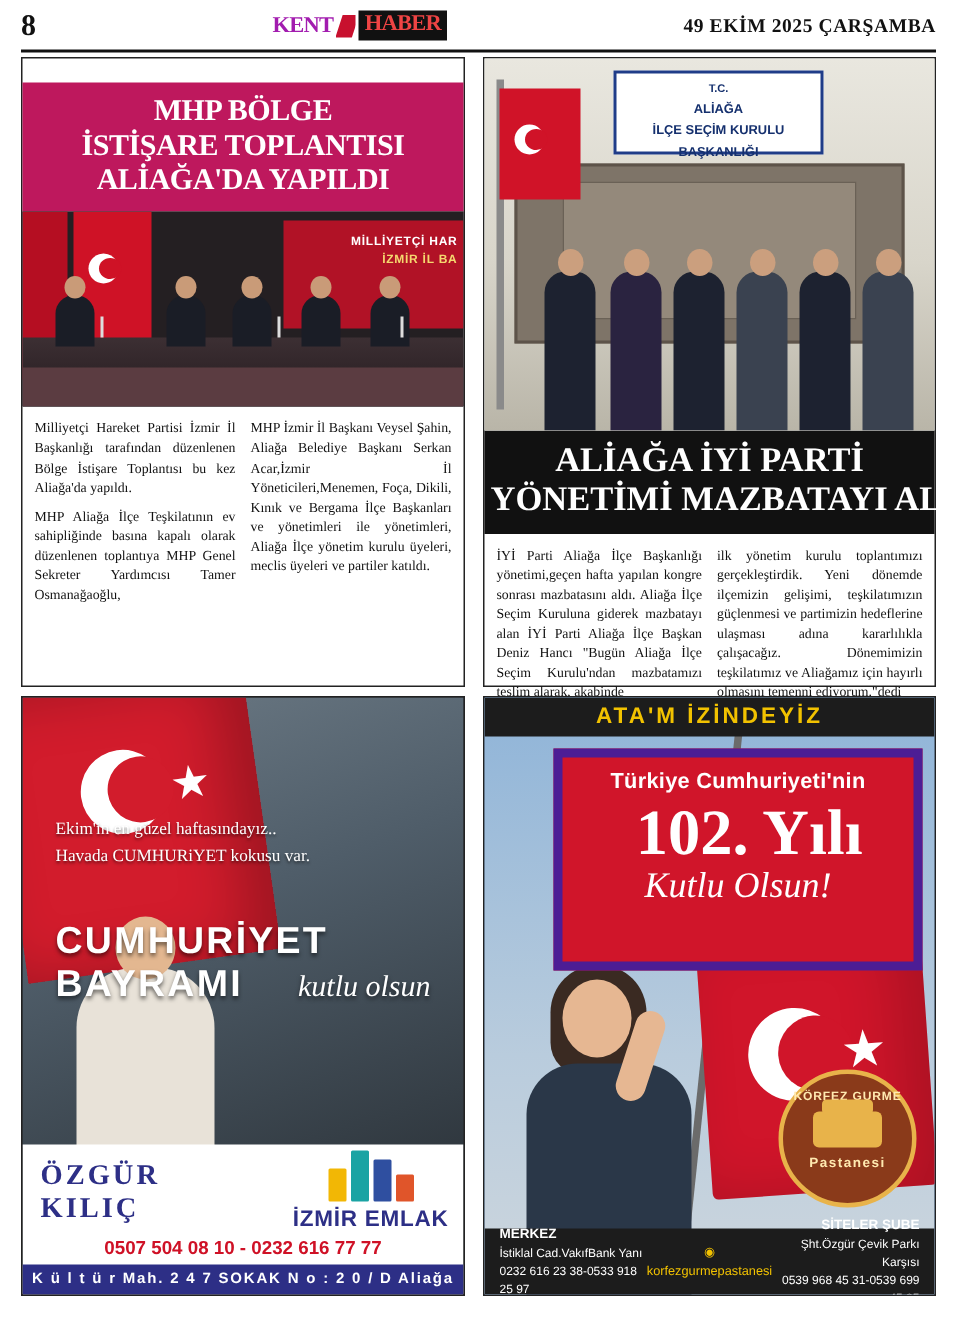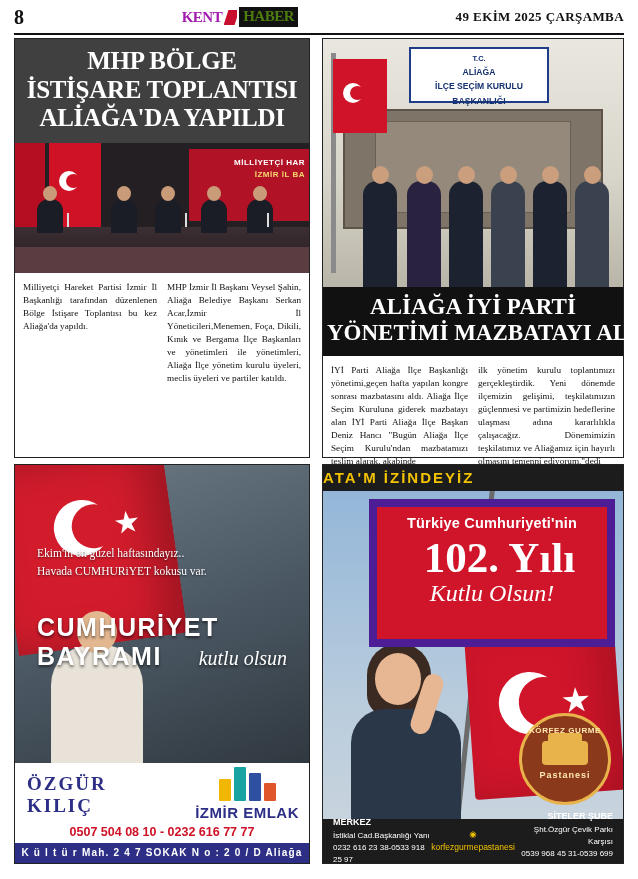--- a/index.html
+++ b/index.html
@@ -32,40 +32,40 @@
     width: 13px; height: 15px; position: relative; overflow:hidden;
   }
   .logo-swish:before {
     content:""; position:absolute; left:2px; top:-2px;
     width: 11px; height: 19px; background: #c8102e;
     transform: skewX(-18deg); border-radius: 2px;
   }
   .logo-haber {
     font-family: "Liberation Serif", serif;
     font-weight: bold; font-size: 15px; letter-spacing: -0.5px;
-    color:#4d7c0f; background:#111; padding: 1px 4px 2px 4px; text-align: right;
+    color:#ef4444; background:#111; padding: 1px 4px 2px 4px; text-align: right;
   }
   .masthead-date {
     font-family: "Liberation Serif", serif;
     font-size: 13px; font-weight: bold; color: #111; letter-spacing: 0.4px;
   }
   .rule {
     position:absolute; left: 14px; top: 33px; width: 610px; height: 2px; background:#111;
   }
 
   
   .box { position:absolute; border: 1.5px solid #222; background:#fff; }
 
   
   #art-left { left: 14px; top: 38px; width: 296px; height: 420px; }
   .headline {
-    background: #404040; color: #fff; text-align: center;
-    font-family: "Liberation Serif", serif;
-    font-weight: bold; font-size: 25px; line-height: 1.14;
-    padding: 8px 6px 10px 6px; letter-spacing: -0.3px;
+    background: #be185d; color: #fff; text-align: center;
+    font-family: "Liberation Serif", serif;
+    font-weight: bold; font-size: 20px; line-height: 1.14;
+    padding: 8px 6px 10px 6px; letter-spacing: -0.3px; margin-top: 16px;
   }
   .headline div { white-space: nowrap; }
 
   .photo { position: relative; overflow: hidden; }
 
   
   #photo-left { height: 130px; background: linear-gradient(#1d1b1f,#2a2429); }
   .pl-wall { position:absolute; inset:0; background:#241f22; }
   .pl-banner {
     position:absolute; right: 0; top: 6px; width: 120px; height: 72px;
@@ -260,27 +260,27 @@
     position:absolute; right: 4px; top: 150px; width: 150px; height: 180px;
     background:#d0152a; transform: rotate(-4deg); border-radius: 4px 30px 4px 4px;
     box-shadow: inset -18px 0 40px rgba(0,0,0,.18);
   }
   .adr-flag .moon { position:absolute; left: 30px; top: 56px; width: 62px; height: 62px; border-radius:50%; background:#fff; }
   .adr-flag .moon2 { position:absolute; left: 50px; top: 62px; width: 50px; height: 50px; border-radius:50%; background:#d0152a; }
   .adr-flag .star { position:absolute; left: 92px; top: 70px; color:#fff; font-size: 34px; line-height:1; }
 
   .adr-topband {
     position:absolute; left:0; top:0; width:100%; height: 26px;
-    background:#1c1c1c; color:#f2c200; text-align:left;
+    background:#1c1c1c; color:#f2c200; text-align:center;
     font-family:"Liberation Sans", sans-serif; font-weight:bold;
     font-size: 15px; letter-spacing: 2px; line-height: 26px;
   }
   .adr-card {
     position:absolute; left: 46px; top: 34px; width: 246px; height: 148px;
-    background:#d0152a; border: 8px solid #4c1d95; text-align:center; color:#fff;
+    background:#d0152a; border: 6px solid #4c1d95; text-align:center; color:#fff;
     padding-top: 8px;
   }
   .adr-card .l1 {
     font-family:"Liberation Sans", sans-serif; font-weight:bold; font-size: 14.5px; letter-spacing: 0.2px;
   }
   .adr-card .l2 {
     font-family:"Liberation Serif", serif; font-weight:bold; font-size: 43px; line-height: 1.15; margin-top: 2px; margin-left: 15px;
   }
   .adr-card .l3 {
     font-family:"Liberation Serif", serif; font-style: italic; font-size: 24px; margin-top: -2px;
@@ -346,20 +346,21 @@
     <div class="pl-person" style="left:186px;"></div>
     <div class="pl-person" style="left:232px;"></div>
     <div class="pl-mic" style="left:52px;"></div>
     <div class="pl-mic" style="left:170px;"></div>
     <div class="pl-mic" style="left:252px;"></div>
   </div>
 
   <div class="cols">
     <div class="col">
       <p>Milliyetçi Hareket Partisi İzmir İl Başkanlığı tarafından düzenlenen Bölge İstişare Toplantısı bu kez Aliağa'da yapıldı.</p>
+      <p>MHP Aliağa İlçe Teşkilatının ev sahipliğinde basına kapalı olarak düzenlenen toplantıya MHP Genel Sekreter Yardımcısı Tamer Osmanağaoğlu,</p>
     </div>
     <div class="col">
       <p>MHP İzmir İl Başkanı Veysel Şahin, Aliağa Belediye Başkanı Serkan Acar,İzmir İl Yöneticileri,Menemen, Foça, Dikili, Kınık ve Bergama İlçe Başkanları ve yönetimleri ile yönetimleri, Aliağa İlçe yönetim kurulu üyeleri, meclis üyeleri ve partiler katıldı.</p>
     </div>
   </div>
 </div>
 
 <div class="box" id="art-right">
   <div class="photo" id="photo-right">
     <div class="pr-wall"></div>
@@ -453,21 +454,21 @@
 
   <div class="adr-seal">
     <div class="s1">KÖRFEZ GURME</div>
     <div class="tray"></div>
     <div class="s2">Pastanesi</div>
   </div>
 
   <div class="adr-foot">
     <div>
       <div class="t">MERKEZ</div>
-      <div>İstiklal Cad.Başkanlığı Yanı</div>
+      <div>İstiklal Cad.VakıfBank Yanı</div>
       <div>0232 616 23 38-0533 918 25 97</div>
     </div>
     <div class="mid">
       <span>◉</span>
       <span>korfezgurmepastanesi</span>
     </div>
     <div class="right">
       <div class="t">SİTELER ŞUBE</div>
       <div>Şht.Özgür Çevik Parkı Karşısı</div>
       <div>0539 968 45 31-0539 699 45 25</div>

